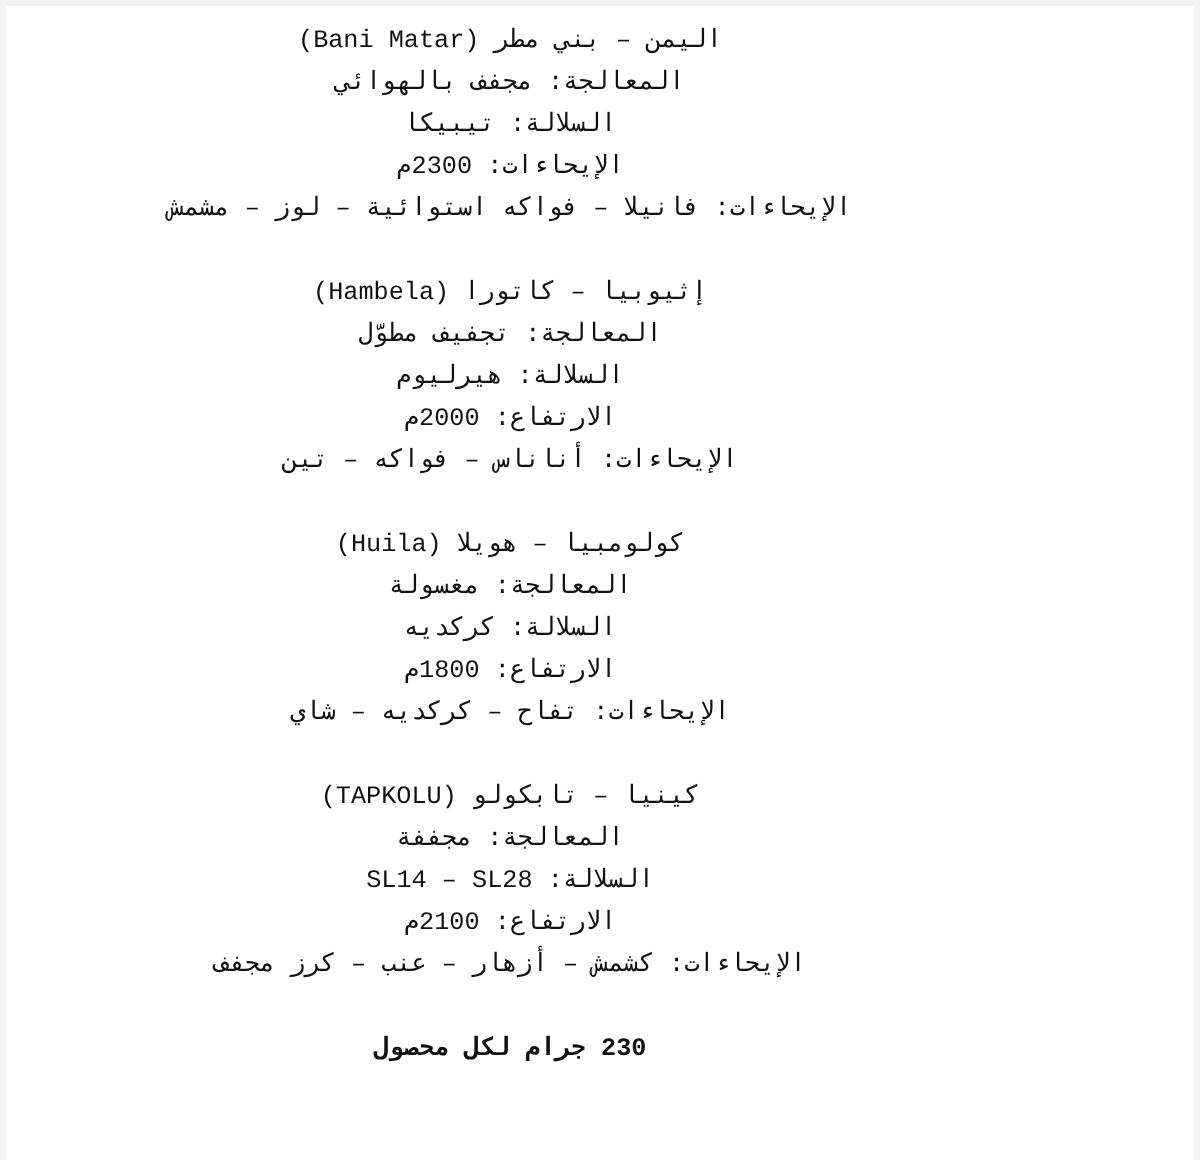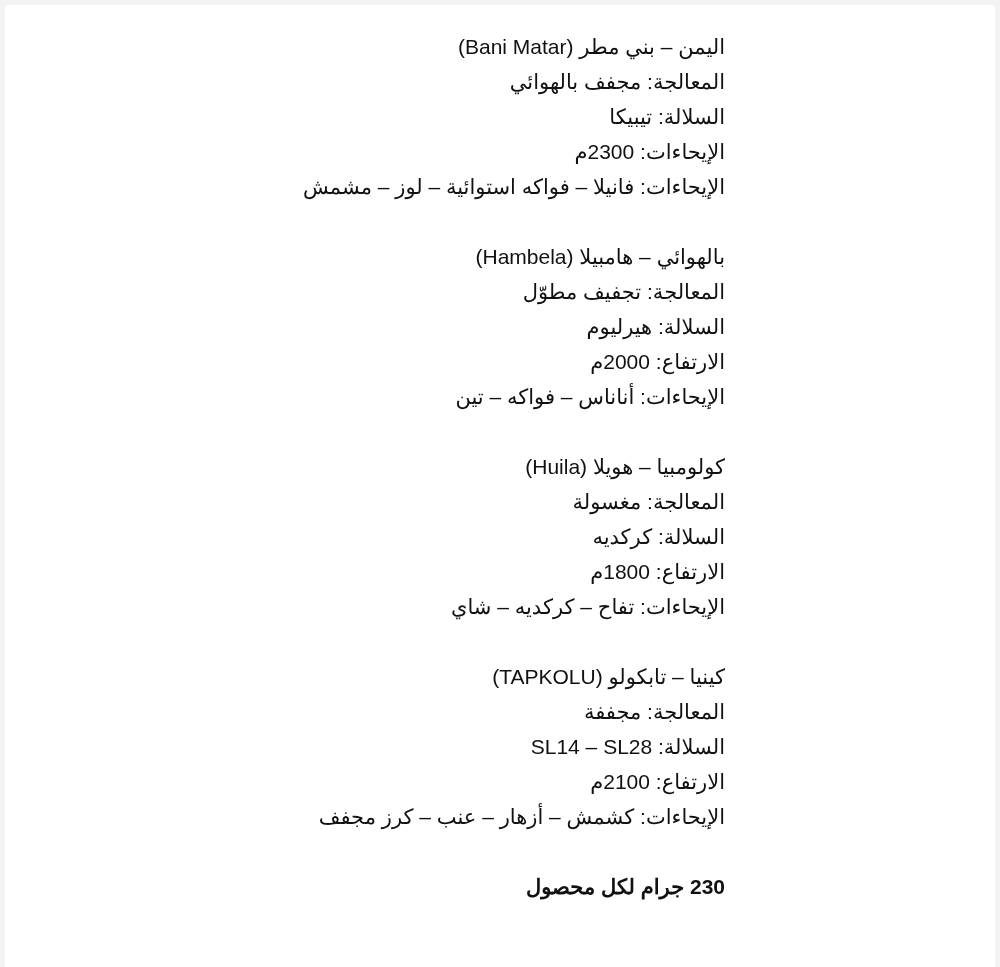--- a/index.html
+++ b/index.html
@@ -16,26 +16,26 @@
     .page {
       position: absolute;
       left: 5px;
       top: 5px;
       width: 990px;
       height: 962px;
       background: #ffffff;
     }
     .content {
       position: absolute;
-      top: 24px;
+      top: 12px;
       right: 270px;
       width: 600px;
       direction: rtl;
-      text-align: right;
-      font-family: Liberation Sans, sans-serif;
+      text-align: center;
+      font-family: Liberation Mono, monospace;
       color: #111111;
     }
     .block {
       margin: 0 0 35px 0;
     }
     .line {
       font-size: 21px;
       line-height: 35px;
       height: 35px;
       white-space: nowrap;
@@ -56,21 +56,21 @@
 
     <div class="block">
       <div class="line">اليمن – بني مطر (Bani Matar)</div>
       <div class="line">المعالجة: مجفف بالهوائي</div>
       <div class="line">السلالة: تيبيكا</div>
       <div class="line">الإيحاءات: 2300م</div>
       <div class="line">الإيحاءات: فانيلا – فواكه استوائية – لوز – مشمش</div>
     </div>
 
     <div class="block">
-      <div class="line">بالهوائي – هامبيلا (Hambela)</div>
+      <div class="line">إثيوبيا – كاتورا (Hambela)</div>
       <div class="line">المعالجة: تجفيف مطوّل</div>
       <div class="line">السلالة: هيرليوم</div>
       <div class="line">الارتفاع: 2000م</div>
       <div class="line">الإيحاءات: أناناس – فواكه – تين</div>
     </div>
 
     <div class="block">
       <div class="line">كولومبيا – هويلا (Huila)</div>
       <div class="line">المعالجة: مغسولة</div>
       <div class="line">السلالة: كركديه</div>

